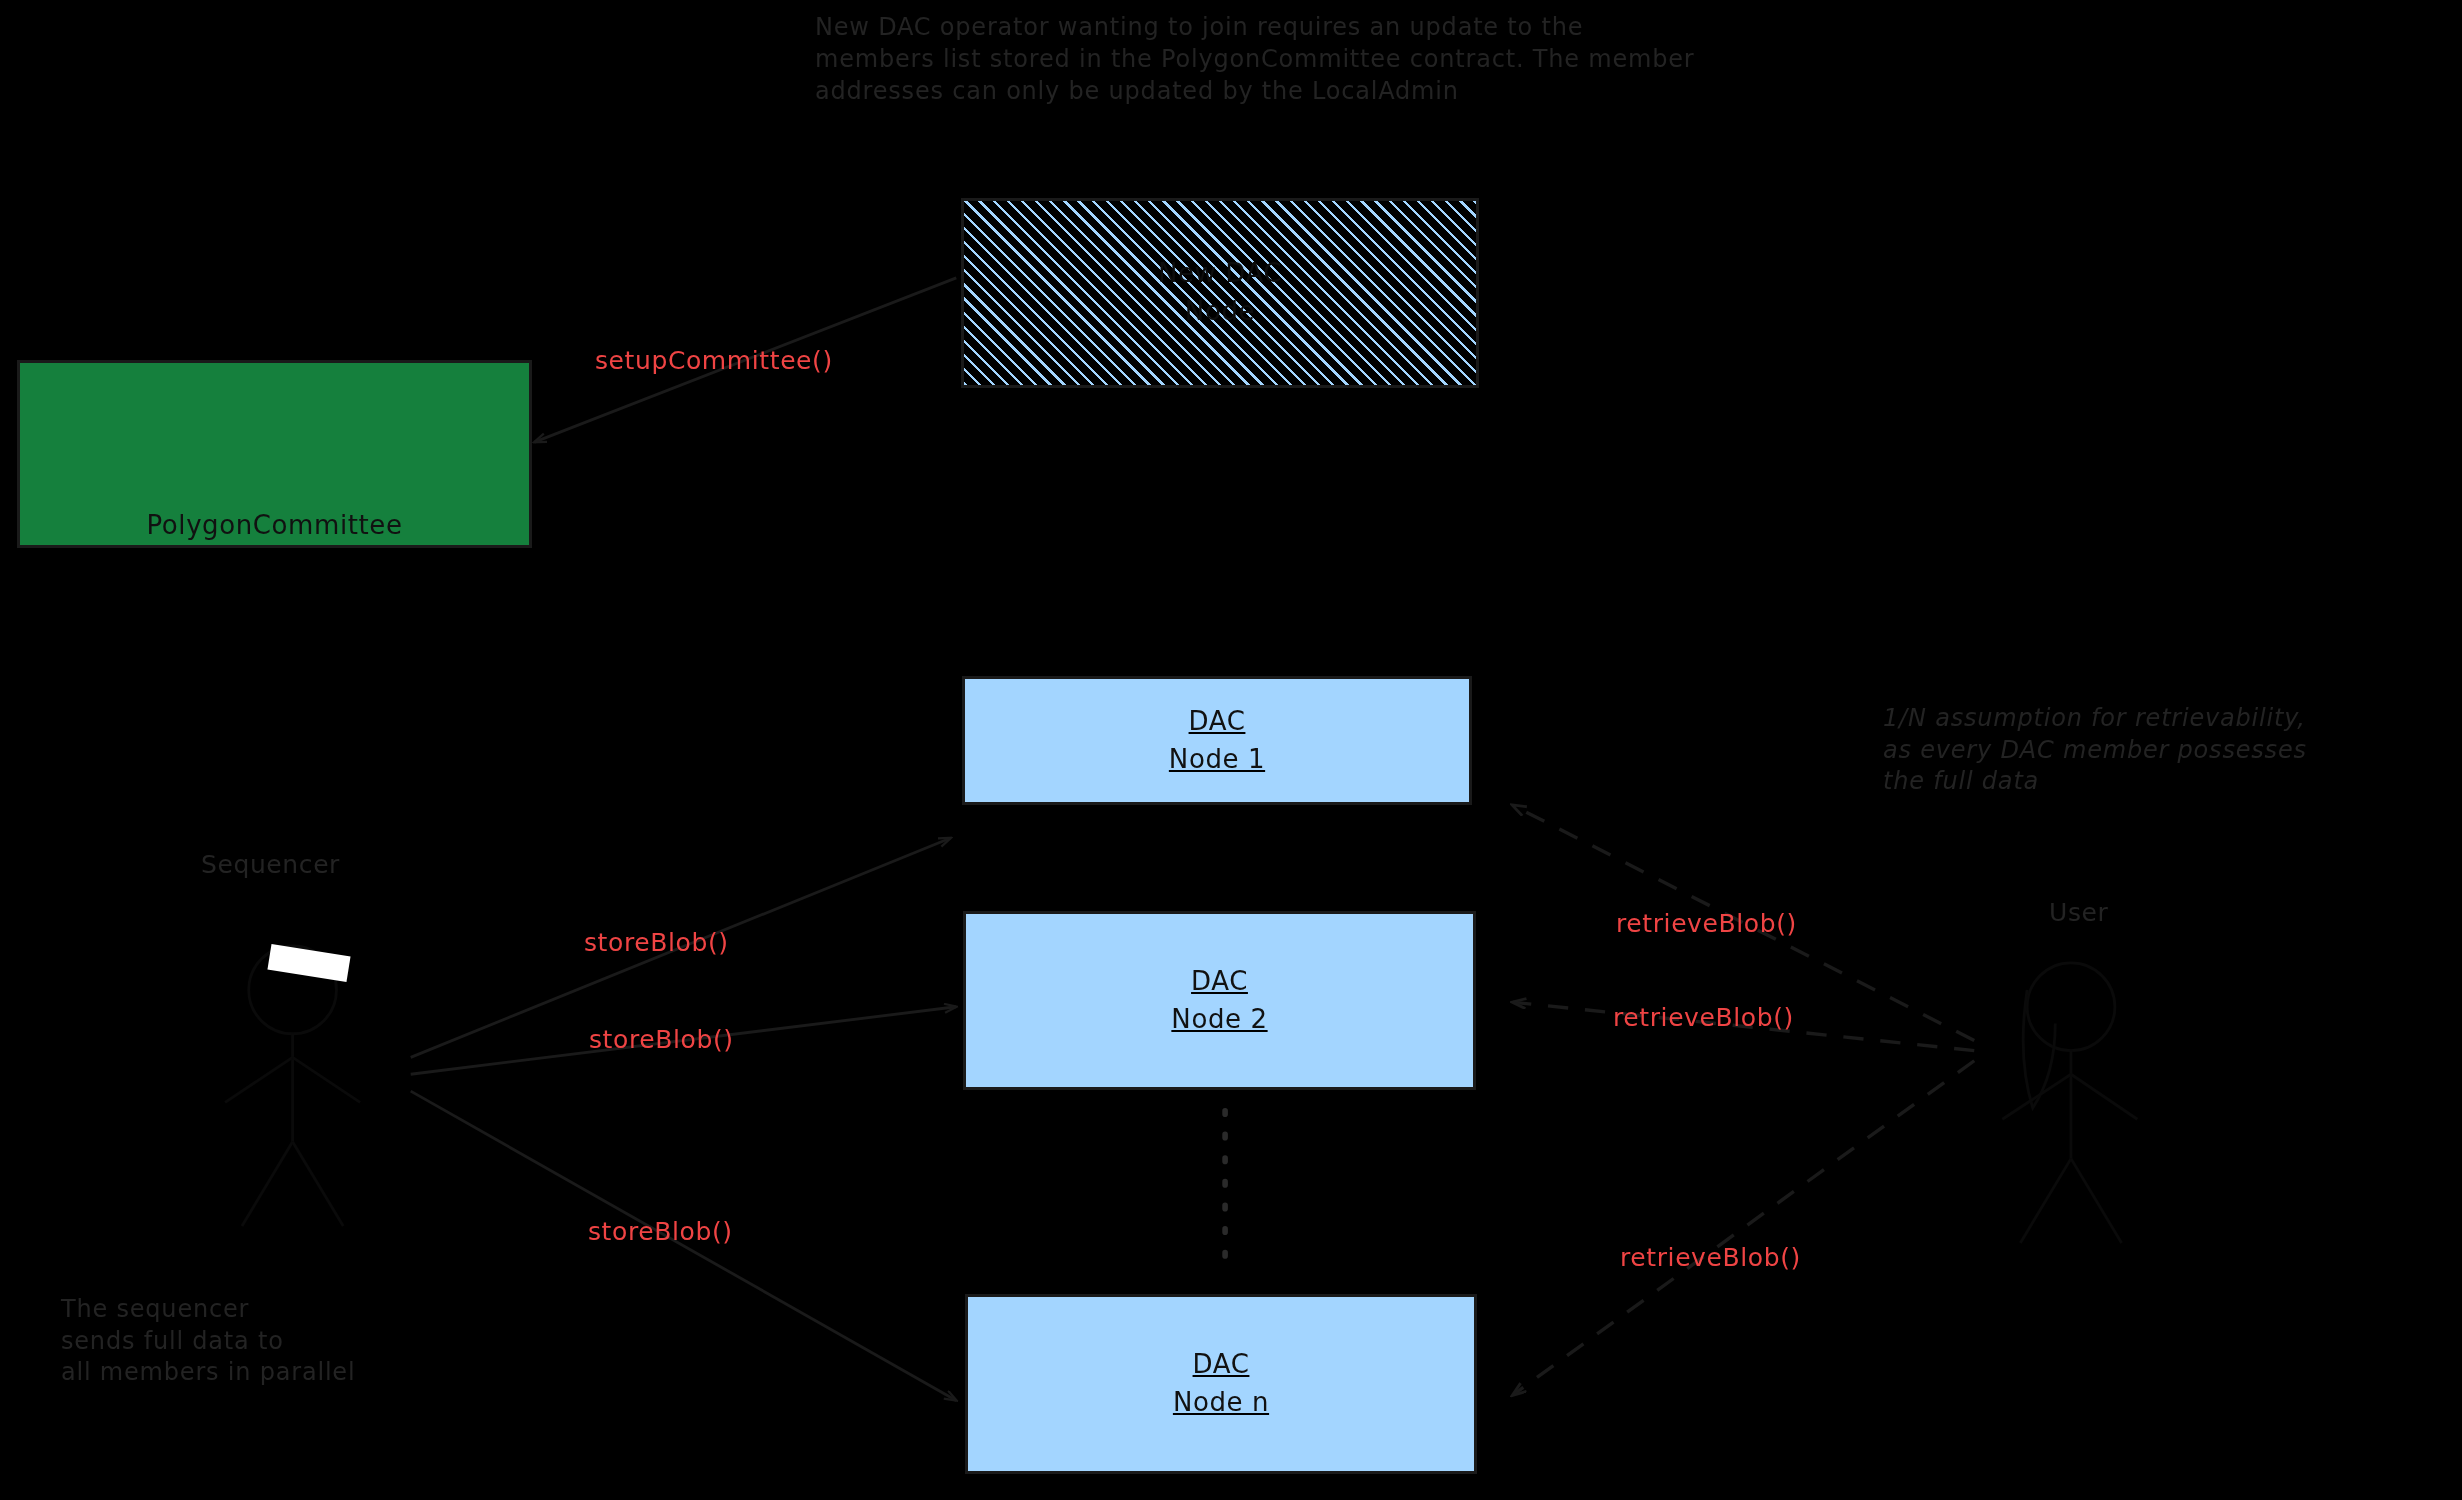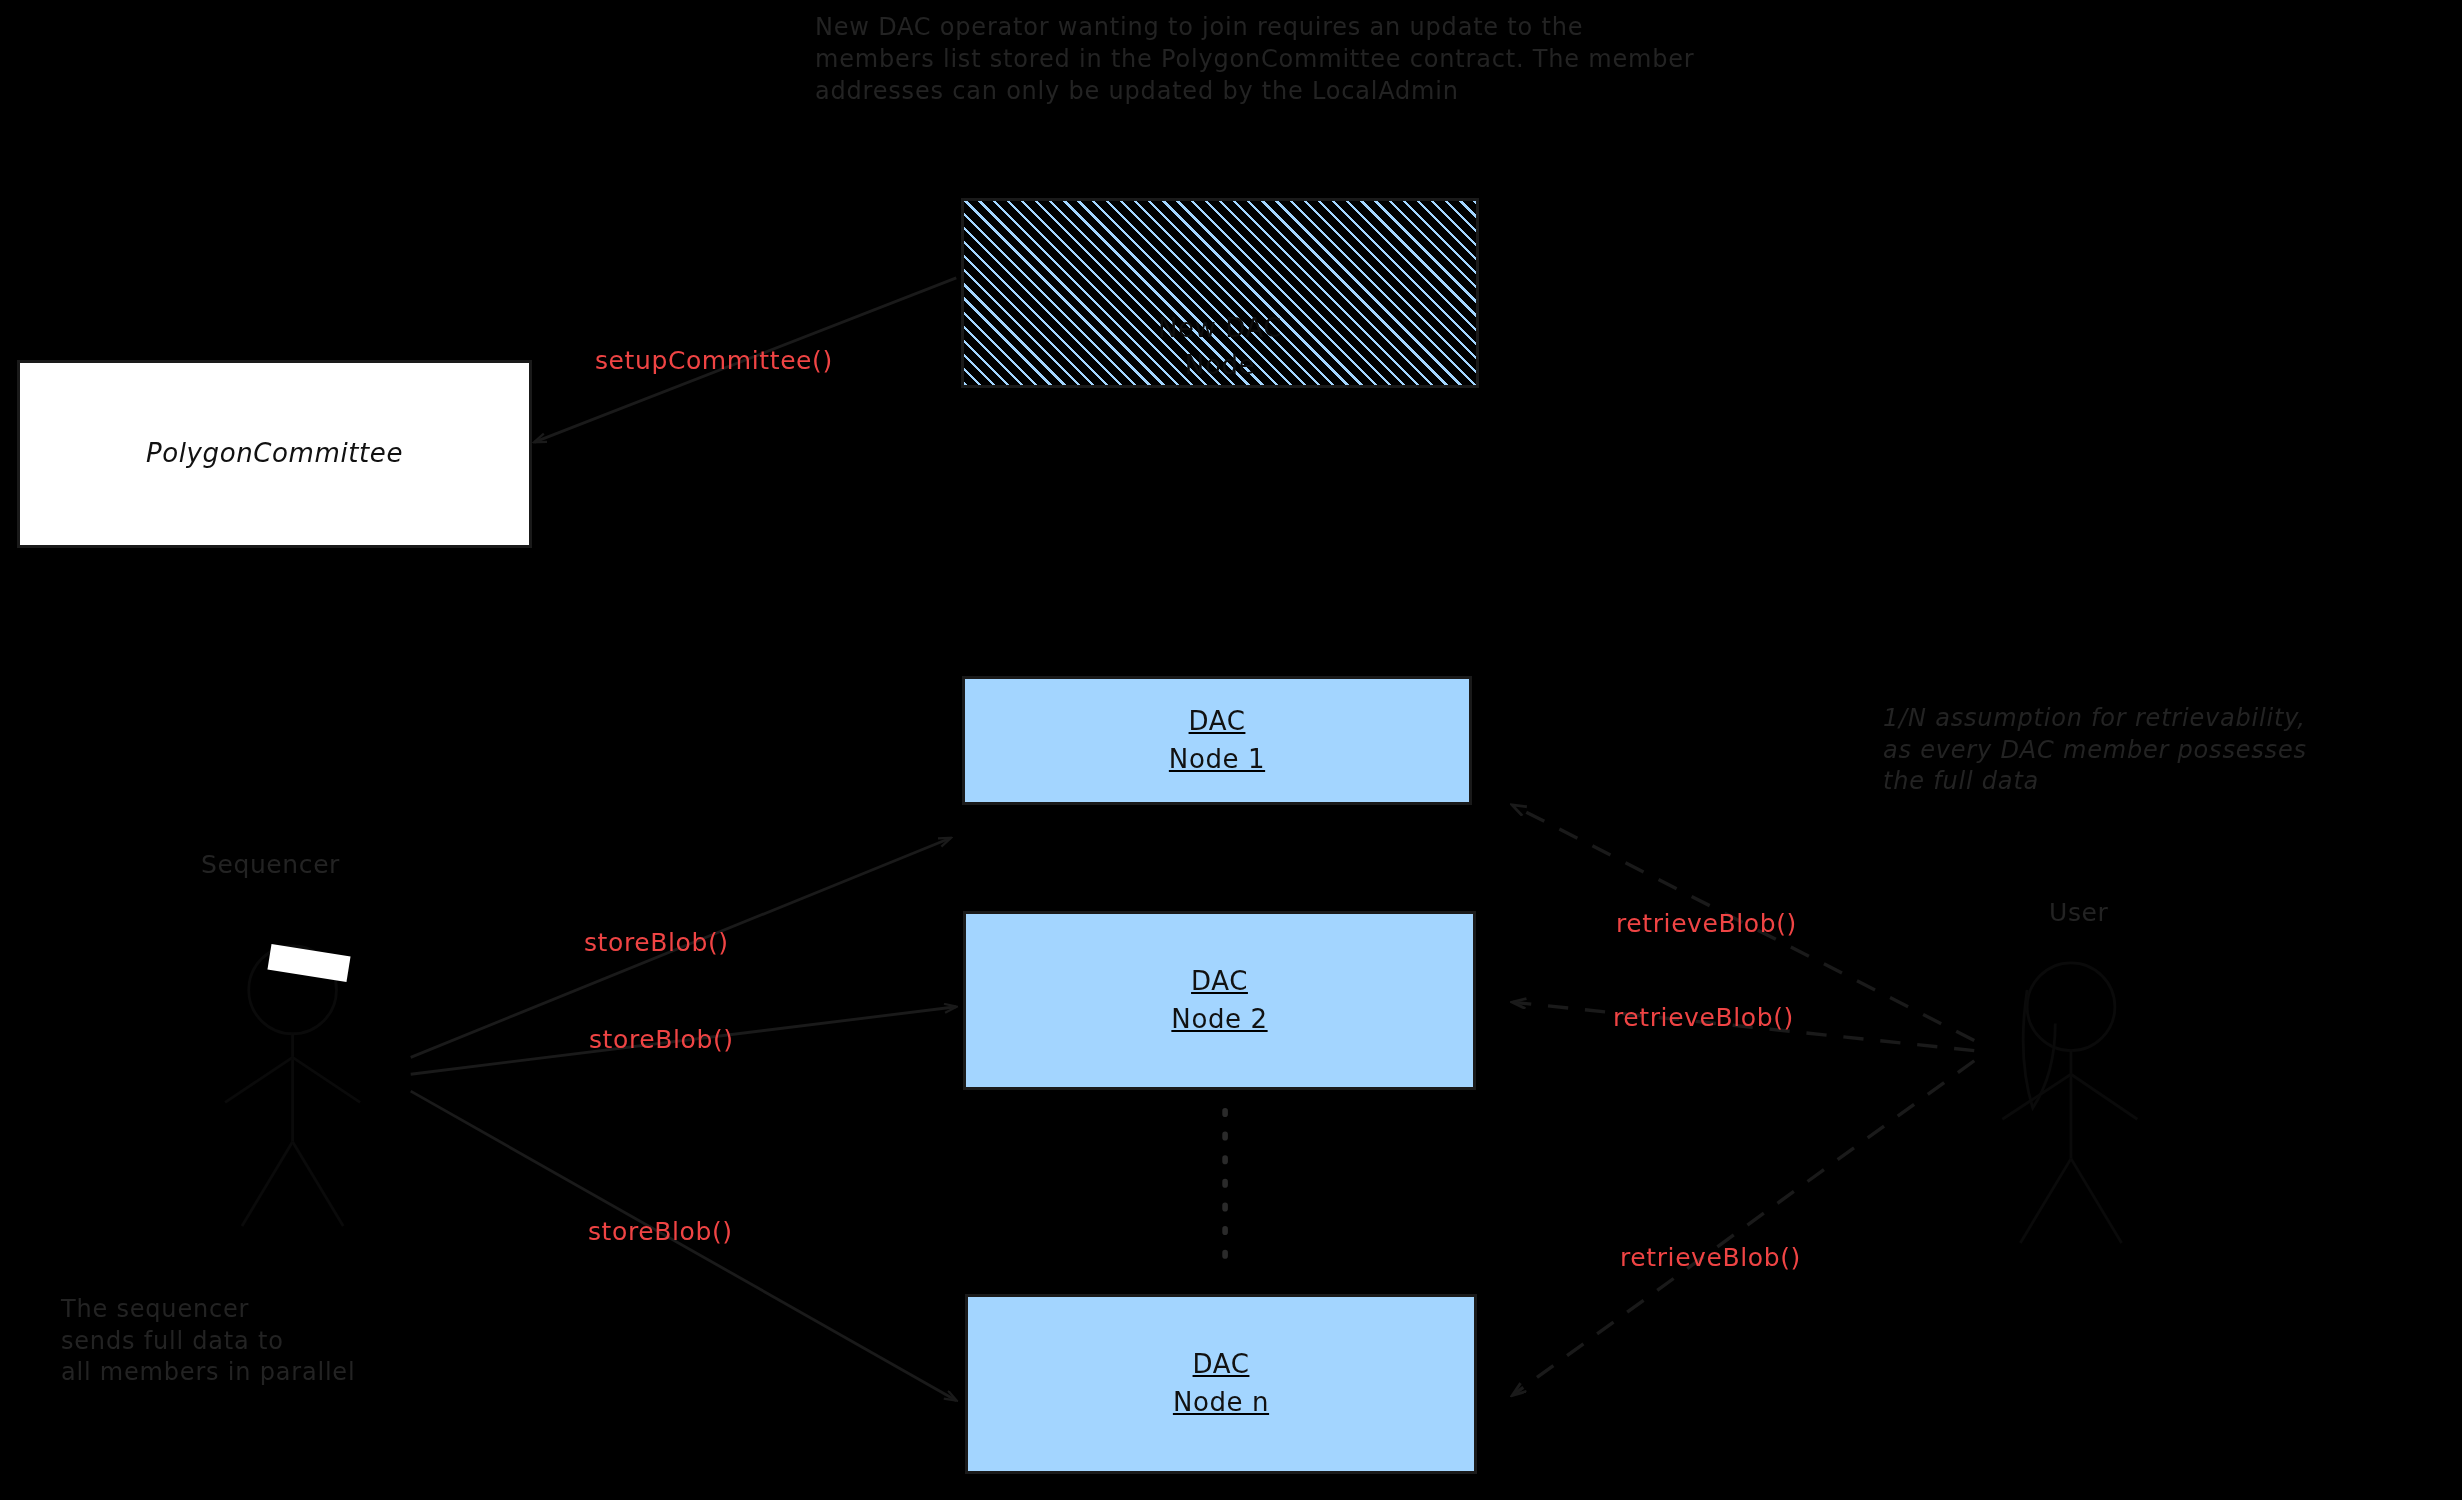--- a/index.html
+++ b/index.html
@@ -59,42 +59,41 @@
     background: #a3d5ff;
     border: 3.4px solid #1a1a1a;
     box-sizing: border-box;
     display: flex;
     align-items: center;
     justify-content: center;
     text-decoration: underline;
   }
   .committee-box {
     position: absolute;
-    background: #ffffff;
+    background: #15803d;
     border: 3.4px solid #1a1a1a;
     box-sizing: border-box;
     display: flex;
-    align-items: center;
+    align-items: flex-end;
     justify-content: center;
-    font-style: italic;
   }
   .hatch-box {
     position: absolute;
     border: 3.4px solid #1a1a1a;
     box-sizing: border-box;
     background-color: #000000;
     background-image: repeating-linear-gradient(
       45deg,
       #a3d5ff 0px,
       #a3d5ff 2.3px,
       #000000 2.3px,
       #000000 10px
     );
     display: flex;
-    align-items: flex-end;
+    align-items: center;
     justify-content: center;
   }
   .hatch-box .box-label {
     color: #0d0d0d;
   }
   .sequencer-band {
     position: absolute;
     background: #ffffff;
   }
 </style>

